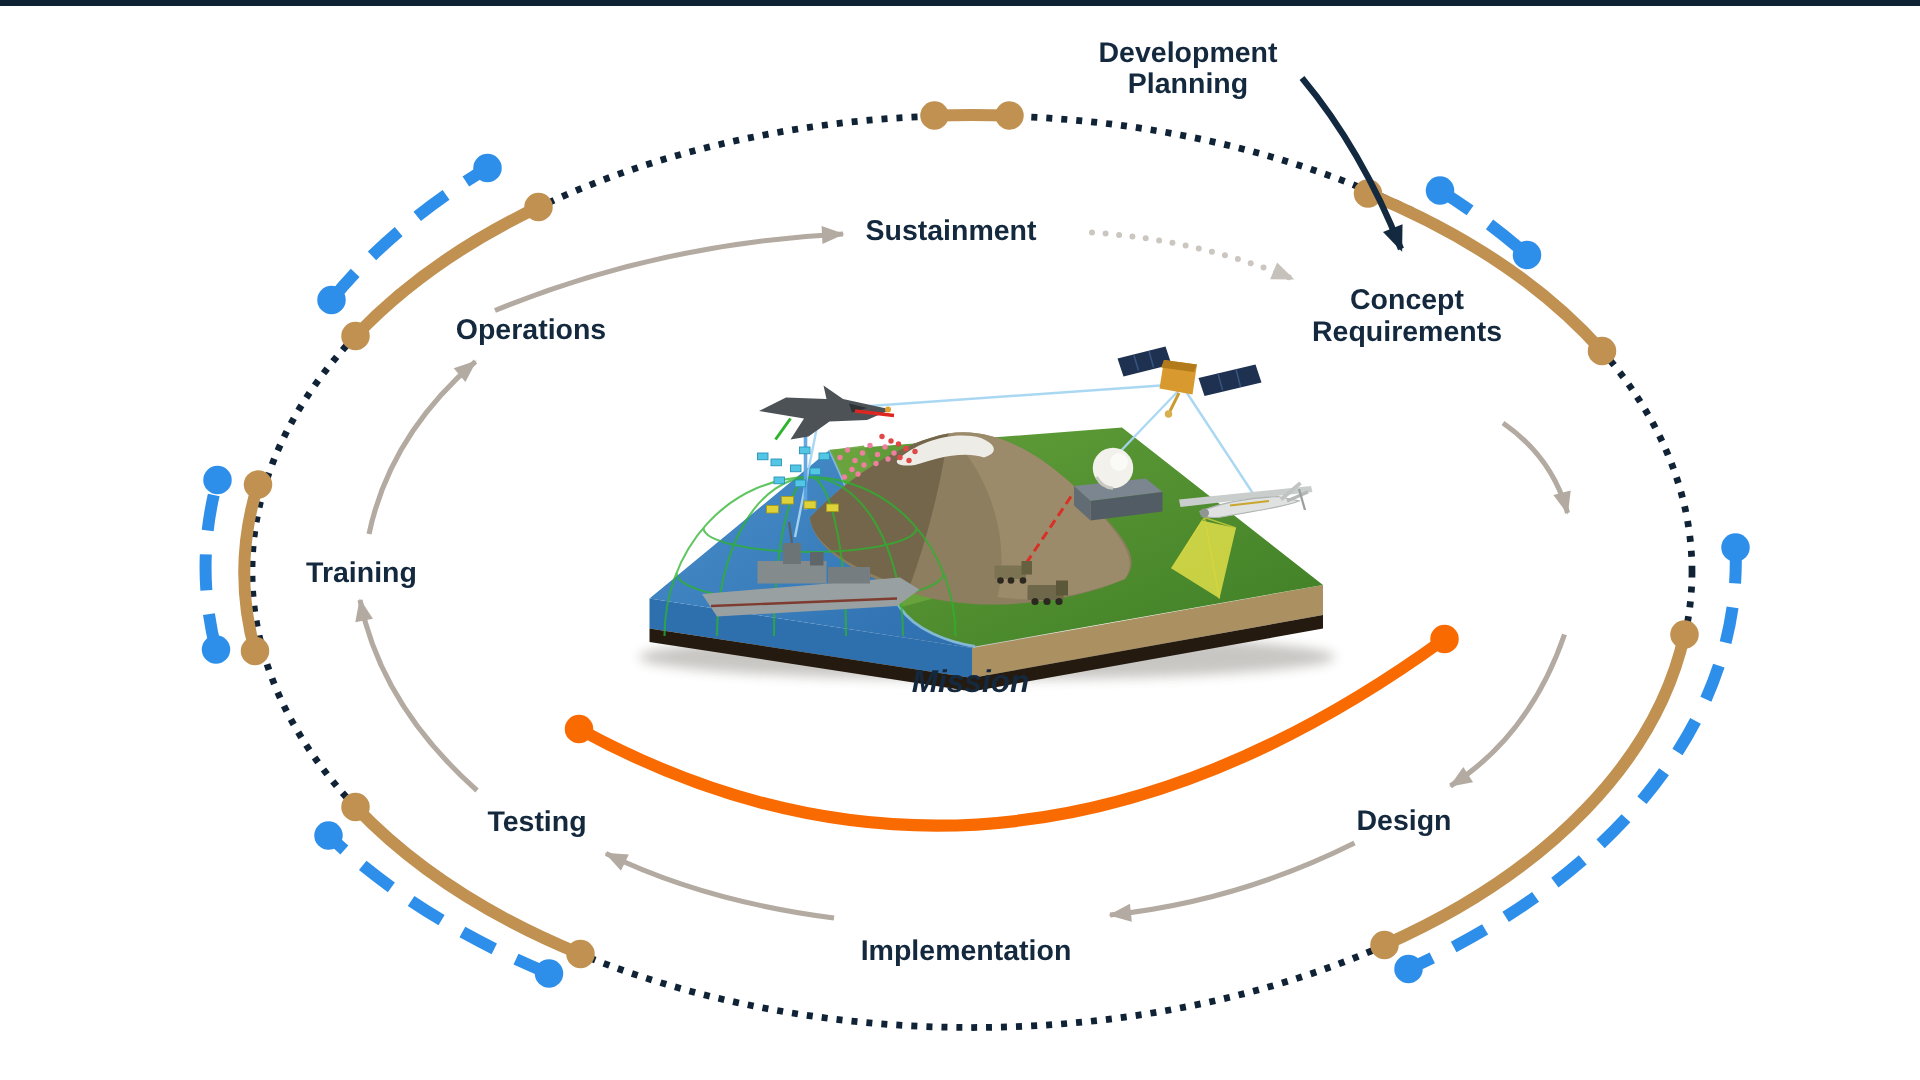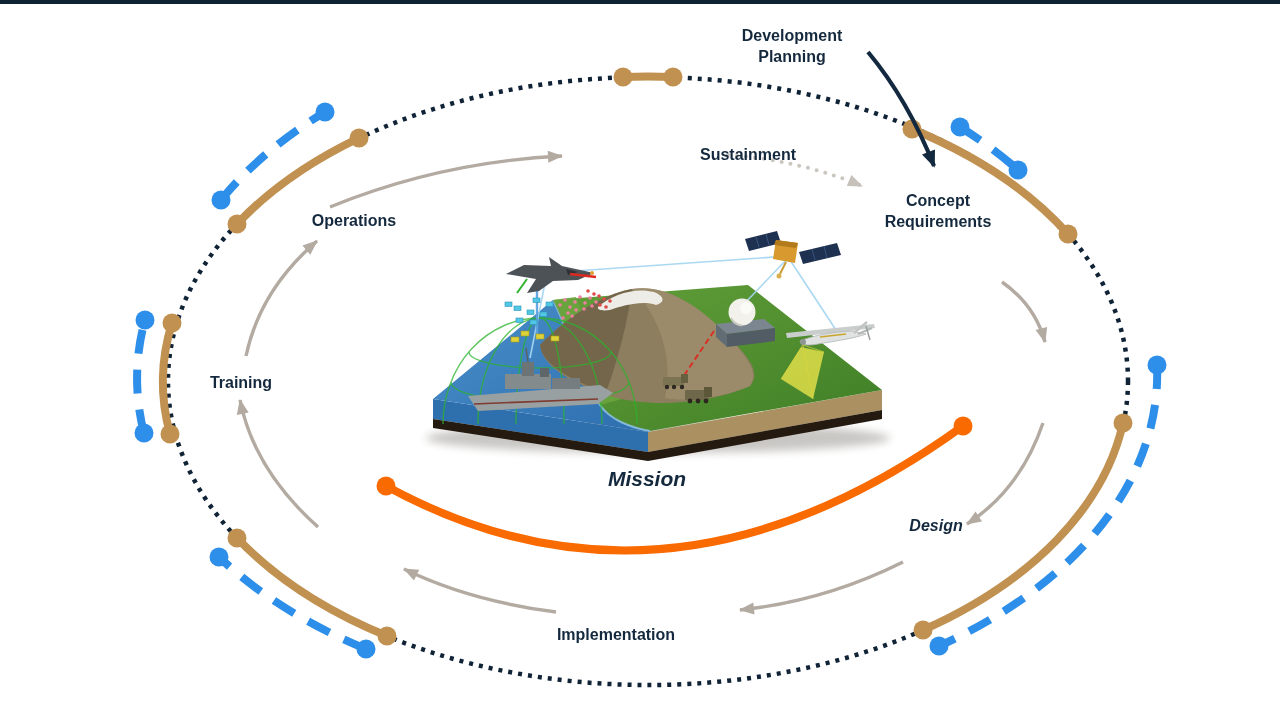--- a/index.html
+++ b/index.html
@@ -1,20 +1,20 @@
 <!DOCTYPE html>
 <html><head>
 <meta charset="utf-8">
 <style>
   html,body{margin:0;padding:0;background:#ffffff;}
   .stage{position:relative;width:1280px;height:720px;background:#ffffff;overflow:hidden;
          font-family:"Liberation Sans", sans-serif;}
   .topbar{position:absolute;left:0;top:0;width:1280px;height:4px;background:#0d2233;}
   svg.diagram{position:absolute;left:0;top:0;}
-  .label{position:absolute;color:#14293e;font-weight:bold;font-size:16px;line-height:21px;
+  .label{position:absolute;color:#14293e;font-weight:bold;font-size:19px;line-height:21px;
          text-align:center;white-space:pre-line;width:260px;}
   .label.wide{width:300px;}
   .label.mission{font-style:italic;font-size:21px;}
 </style>
 </head>
 <body>
 
 <div class="stage">
   <div class="topbar"></div>
 
@@ -239,21 +239,22 @@
         <circle cx="939" cy="646" r="9.5"></circle>
       <circle cx="960" cy="127" r="9.5"></circle>
         <circle cx="1018" cy="170" r="9.5"></circle>
     </g>
 
     <path d="M 868 52 Q 908 100 934 166" fill="none" stroke="#13293f" stroke-width="4.2" marker-end="url(#ah-navy)"></path>
   </svg>
 
   <div class="label" style="left:662px;top:25px;">Development
 Planning</div>
-  <div class="label" style="left:536px;top:144px;text-align:right;">Sustainment</div>
+  <div class="label" style="left:504px;top:144px;">Sustainment</div>
   <div class="label" style="left:808px;top:190px;">Concept
 Requirements</div>
-  <div class="label" style="left:806px;top:515px;font-style:italic;">Design</div>
-  <div class="label" style="left:486px;top:624px;">Implementation</div>
+  <div class="label" style="left:806px;top:537px;">Design</div>
+  <div class="label" style="left:514px;top:624px;">Implementation</div>
+  <div class="label" style="left:228px;top:538px;">Testing</div>
   <div class="label" style="left:111px;top:372px;">Training</div>
   <div class="label" style="left:224px;top:210px;">Operations</div>
-  <div class="label mission" style="left:517px;top:468px;">Mission</div>
+  <div class="label mission" style="left:517px;top:444px;">Mission</div>
 </div>
 
 </body></html>

